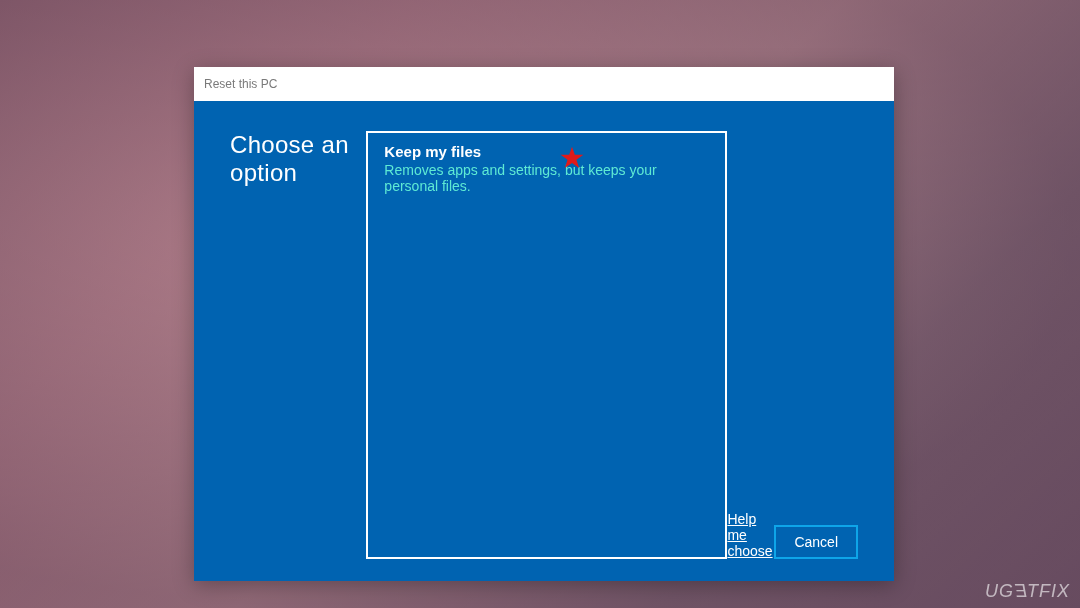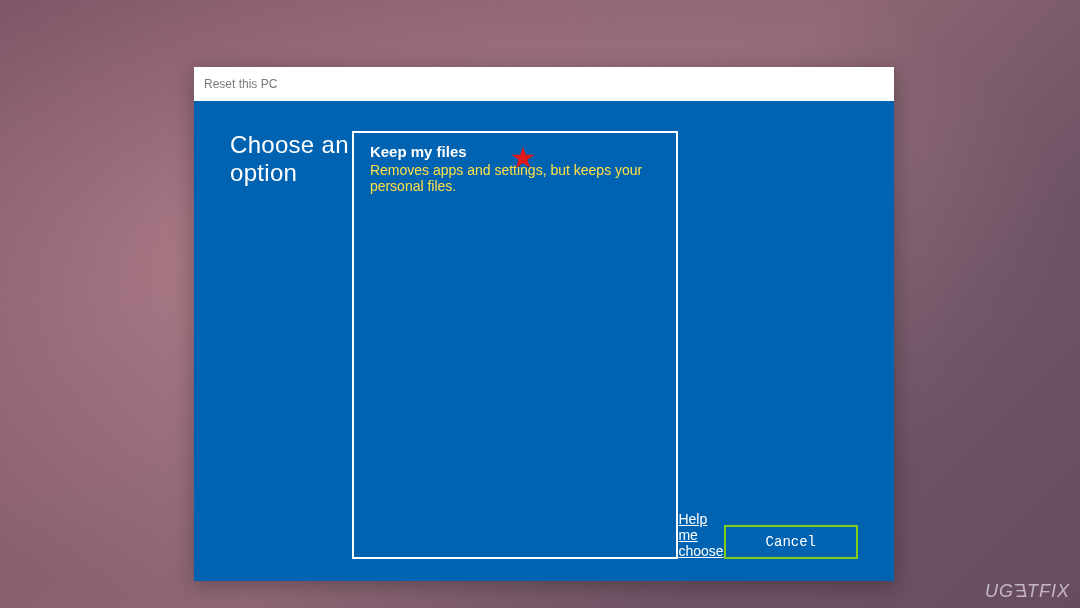--- a/index.html
+++ b/index.html
@@ -60,21 +60,21 @@
       width: 496px;
     }
     .option-title {
       font-size: 15px;
       font-weight: 600;
       margin-bottom: 2px;
     }
     .option-desc {
       font-size: 14px;
       font-weight: 400;
-      color: #fde047;
+      color: #5eead4;
     }
     .star-annotation {
       position: absolute;
       right: 140px;
       top: 12px;
     }
     .star-annotation svg {
       width: 26px;
       height: 26px;
     }
@@ -84,27 +84,27 @@
       align-items: flex-end;
       justify-content: space-between;
     }
     .help-link {
       color: #ffffff;
       text-decoration: underline;
       font-size: 14px;
       cursor: pointer;
     }
     .cancel-button {
-      border: 2px solid #84cc16;
+      border: 2px solid #0ea5e9;
       background: transparent;
       color: #ffffff;
       font-size: 14px;
-      padding: 7px 40px;
+      padding: 7px 18px;
       cursor: pointer;
-      font-family: Liberation Mono, monospace;
+      font-family: Liberation Sans, sans-serif;
     }
     .watermark {
       position: absolute;
       right: 10px;
       bottom: 6px;
       color: rgba(255,255,255,0.6);
       font-family: sans-serif;
       font-size: 18px;
       letter-spacing: 1px;
       font-weight: 300;

